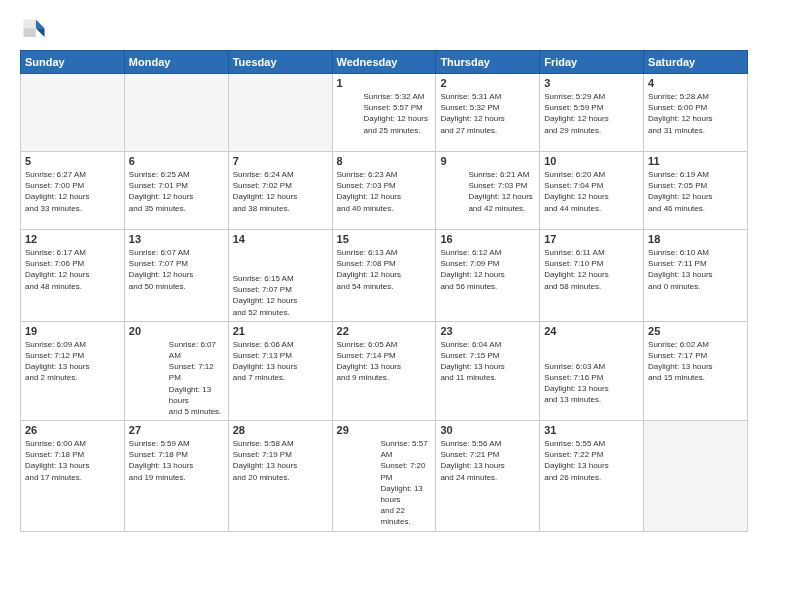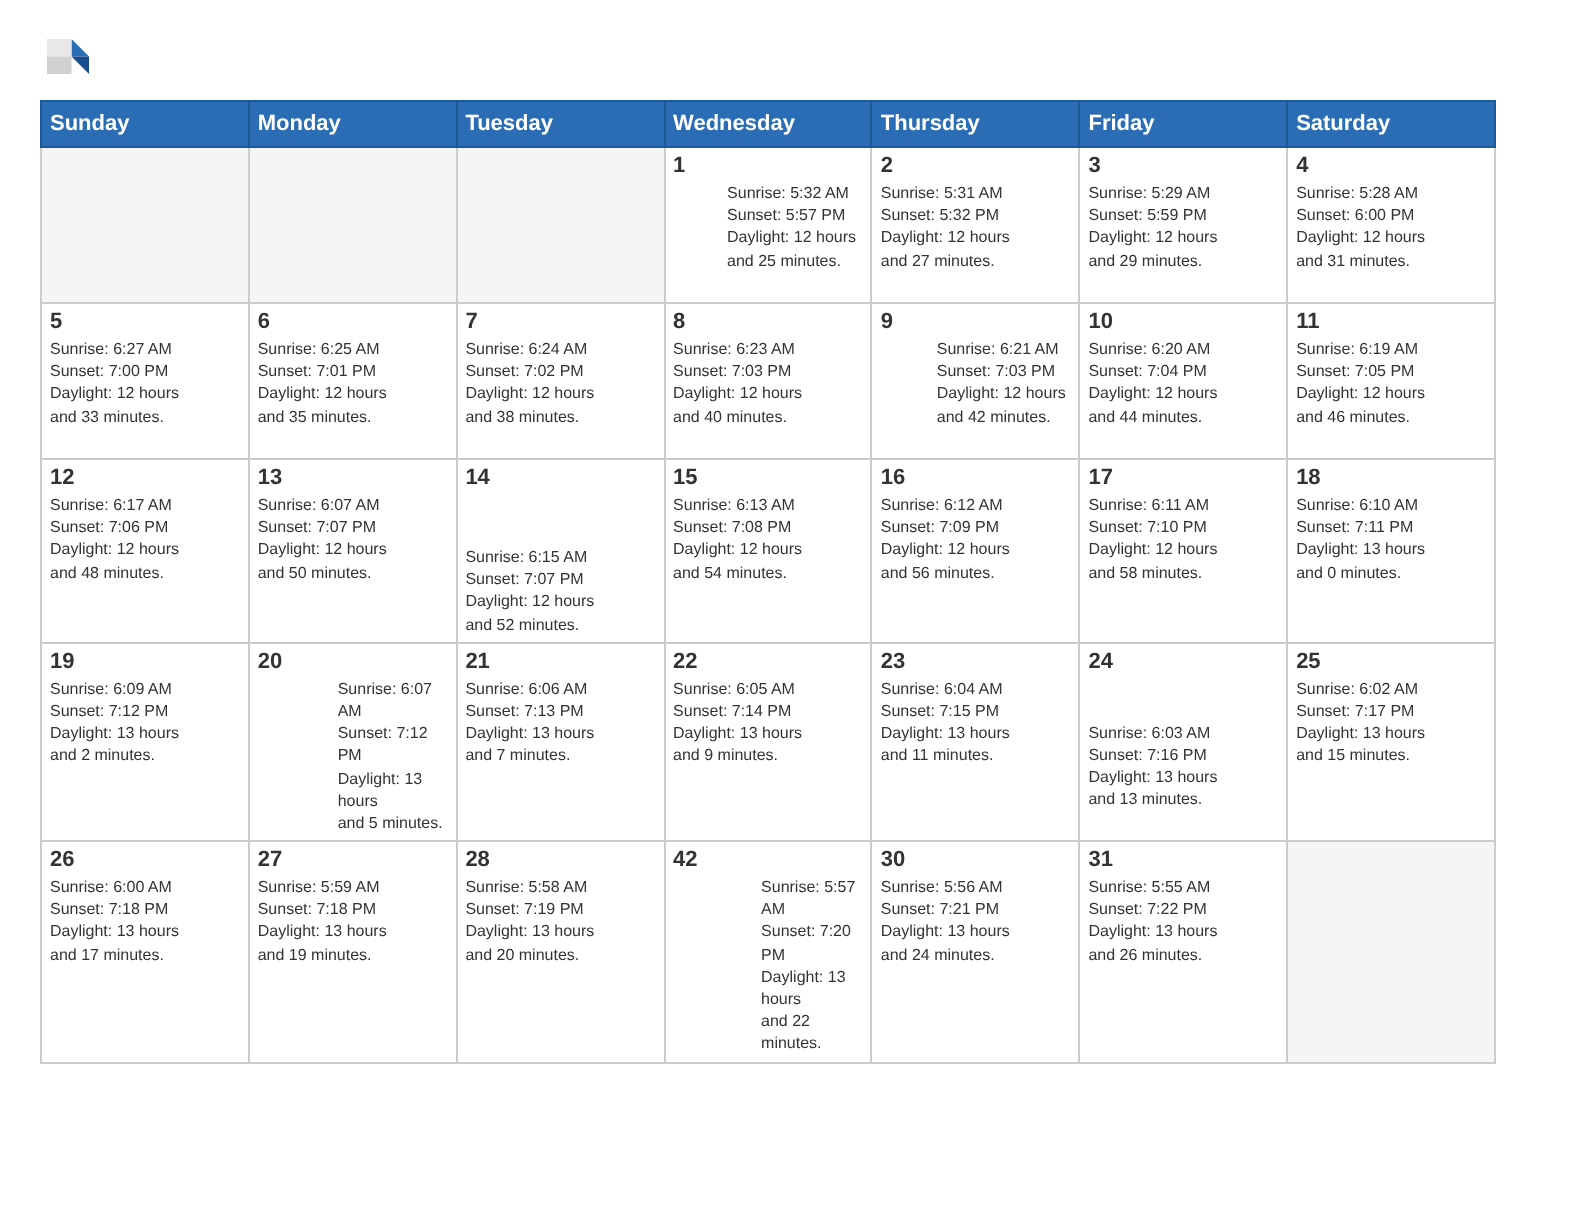--- a/index.html
+++ b/index.html
@@ -328,21 +328,21 @@
 and 19 minutes.</div>
           </td>
           <td>
             <span class="day-number">28</span>
             <div class="day-info" style="white-space: pre-line;">Sunrise: 5:58 AM
 Sunset: 7:19 PM
 Daylight: 13 hours
 and 20 minutes.</div>
           </td>
           <td>
-            <span class="day-number">42</span>
+            <span class="day-number">29</span>
             <div class="day-info" style="white-space: pre-line; margin-left: 44px;">Sunrise: 5:57 AM
 Sunset: 7:20 PM
 Daylight: 13 hours
 and 22 minutes.</div>
           </td>
           <td>
             <span class="day-number">30</span>
             <div class="day-info" style="white-space: pre-line;">Sunrise: 5:56 AM
 Sunset: 7:21 PM
 Daylight: 13 hours

